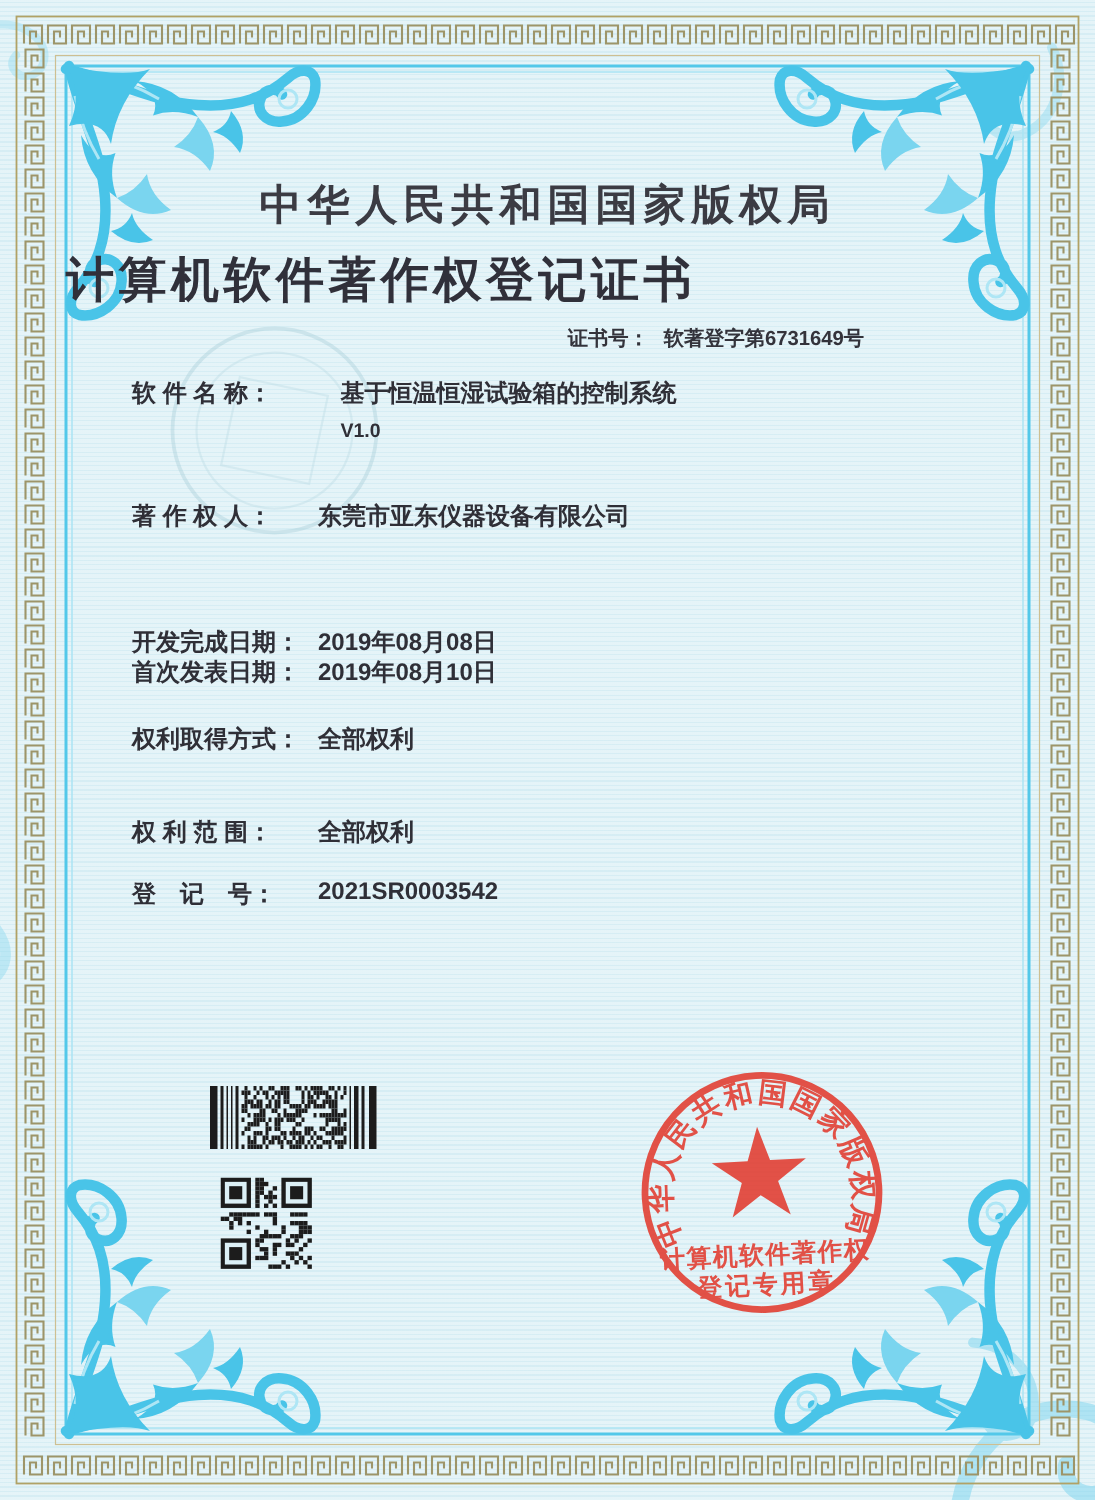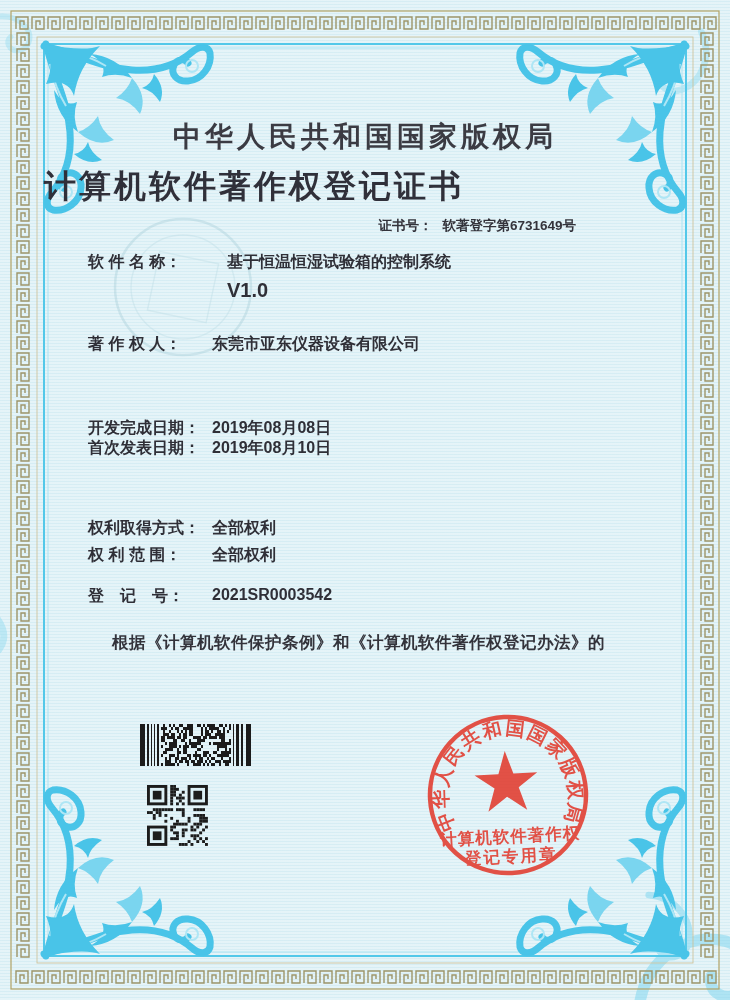--- a/index.html
+++ b/index.html
@@ -23,21 +23,21 @@
     font-size:32px;font-weight:bold;letter-spacing:3px;color:#30303a;white-space:nowrap;
   }
   .cert-no{
     position:absolute;left:28px;top:217px;width:548px;text-align:right;
     font-size:13.5px;font-weight:bold;color:#33333b;white-space:nowrap;
   }
   .cert-no .lbl{margin-right:10px;}
   
   .row{position:absolute;left:88px;white-space:nowrap;color:#2f2f37;font-weight:bold;font-size:16px;}
   .row .val{position:absolute;left:124px;top:0;white-space:nowrap;}
-  .val-abs{position:absolute;white-space:nowrap;color:#2f2f37;font-weight:bold;font-size:20px;}
+  .val-abs{position:absolute;white-space:nowrap;color:#2f2f37;font-weight:bold;font-size:13px;}
   
   .stmt{position:absolute;left:88px;width:600px;font-size:16.5px;font-weight:bold;
         color:#33333b;white-space:nowrap;letter-spacing:.5px;}
   
   .serial{position:absolute;left:117px;top:863px;white-space:nowrap;}
   .serial .pfx{font-family:"Liberation Serif","DejaVu Serif",serif;font-size:20px;color:#47474d;}
   .serial .num{font-family:"Liberation Mono","DejaVu Sans Mono",monospace;
                font-size:19px;color:#cb8186;letter-spacing:2px;margin-left:8px;}
   
   .seal-date{position:absolute;left:437px;top:863px;font-size:20px;font-weight:bold;
@@ -333,36 +333,35 @@
   <div class="row" style="top:418px">
     <span>开发完成日期：</span>
     <span class="val">2019年08月08日</span>
   </div>
 
   <div class="row" style="top:438px">
     <span>首次发表日期：</span>
     <span class="val">2019年08月10日</span>
   </div>
 
-  <div class="row" style="top:518px">
+  <div class="row" style="top:483px">
     <span>权利取得方式：</span>
     <span class="val">全部权利</span>
   </div>
 
   <div class="row" style="top:545px">
     <span>权 利 范 围：</span>
     <span class="val">全部权利</span>
   </div>
 
   <div class="row" style="top:586px">
     <span>登　记　号：</span>
     <span class="val">2021SR0003542</span>
   </div>
 
-  <div class="stmt" style="top:632px;text-indent:24px">根据《计算机软件保护条例》和《计算机软件著作权登记办法》的</div>
 
   <svg class="layer" style="left:140px;top:724px" width="112" height="42" viewBox="0 0 112 42" id="barcode">
       <rect x="0" y="0" width="5" height="42" fill="#1c1c1c"></rect>
       <rect x="7" y="0" width="2" height="42" fill="#1c1c1c"></rect>
       <rect x="11" y="0" width="1" height="42" fill="#1c1c1c"></rect>
       <rect x="14" y="0" width="1" height="42" fill="#1c1c1c"></rect>
       <rect x="17" y="0" width="2" height="42" fill="#1c1c1c"></rect>
       <rect x="93" y="0" width="1" height="42" fill="#1c1c1c"></rect>
       <rect x="96" y="0" width="3" height="42" fill="#1c1c1c"></rect>
       <rect x="101" y="0" width="2" height="42" fill="#1c1c1c"></rect>

